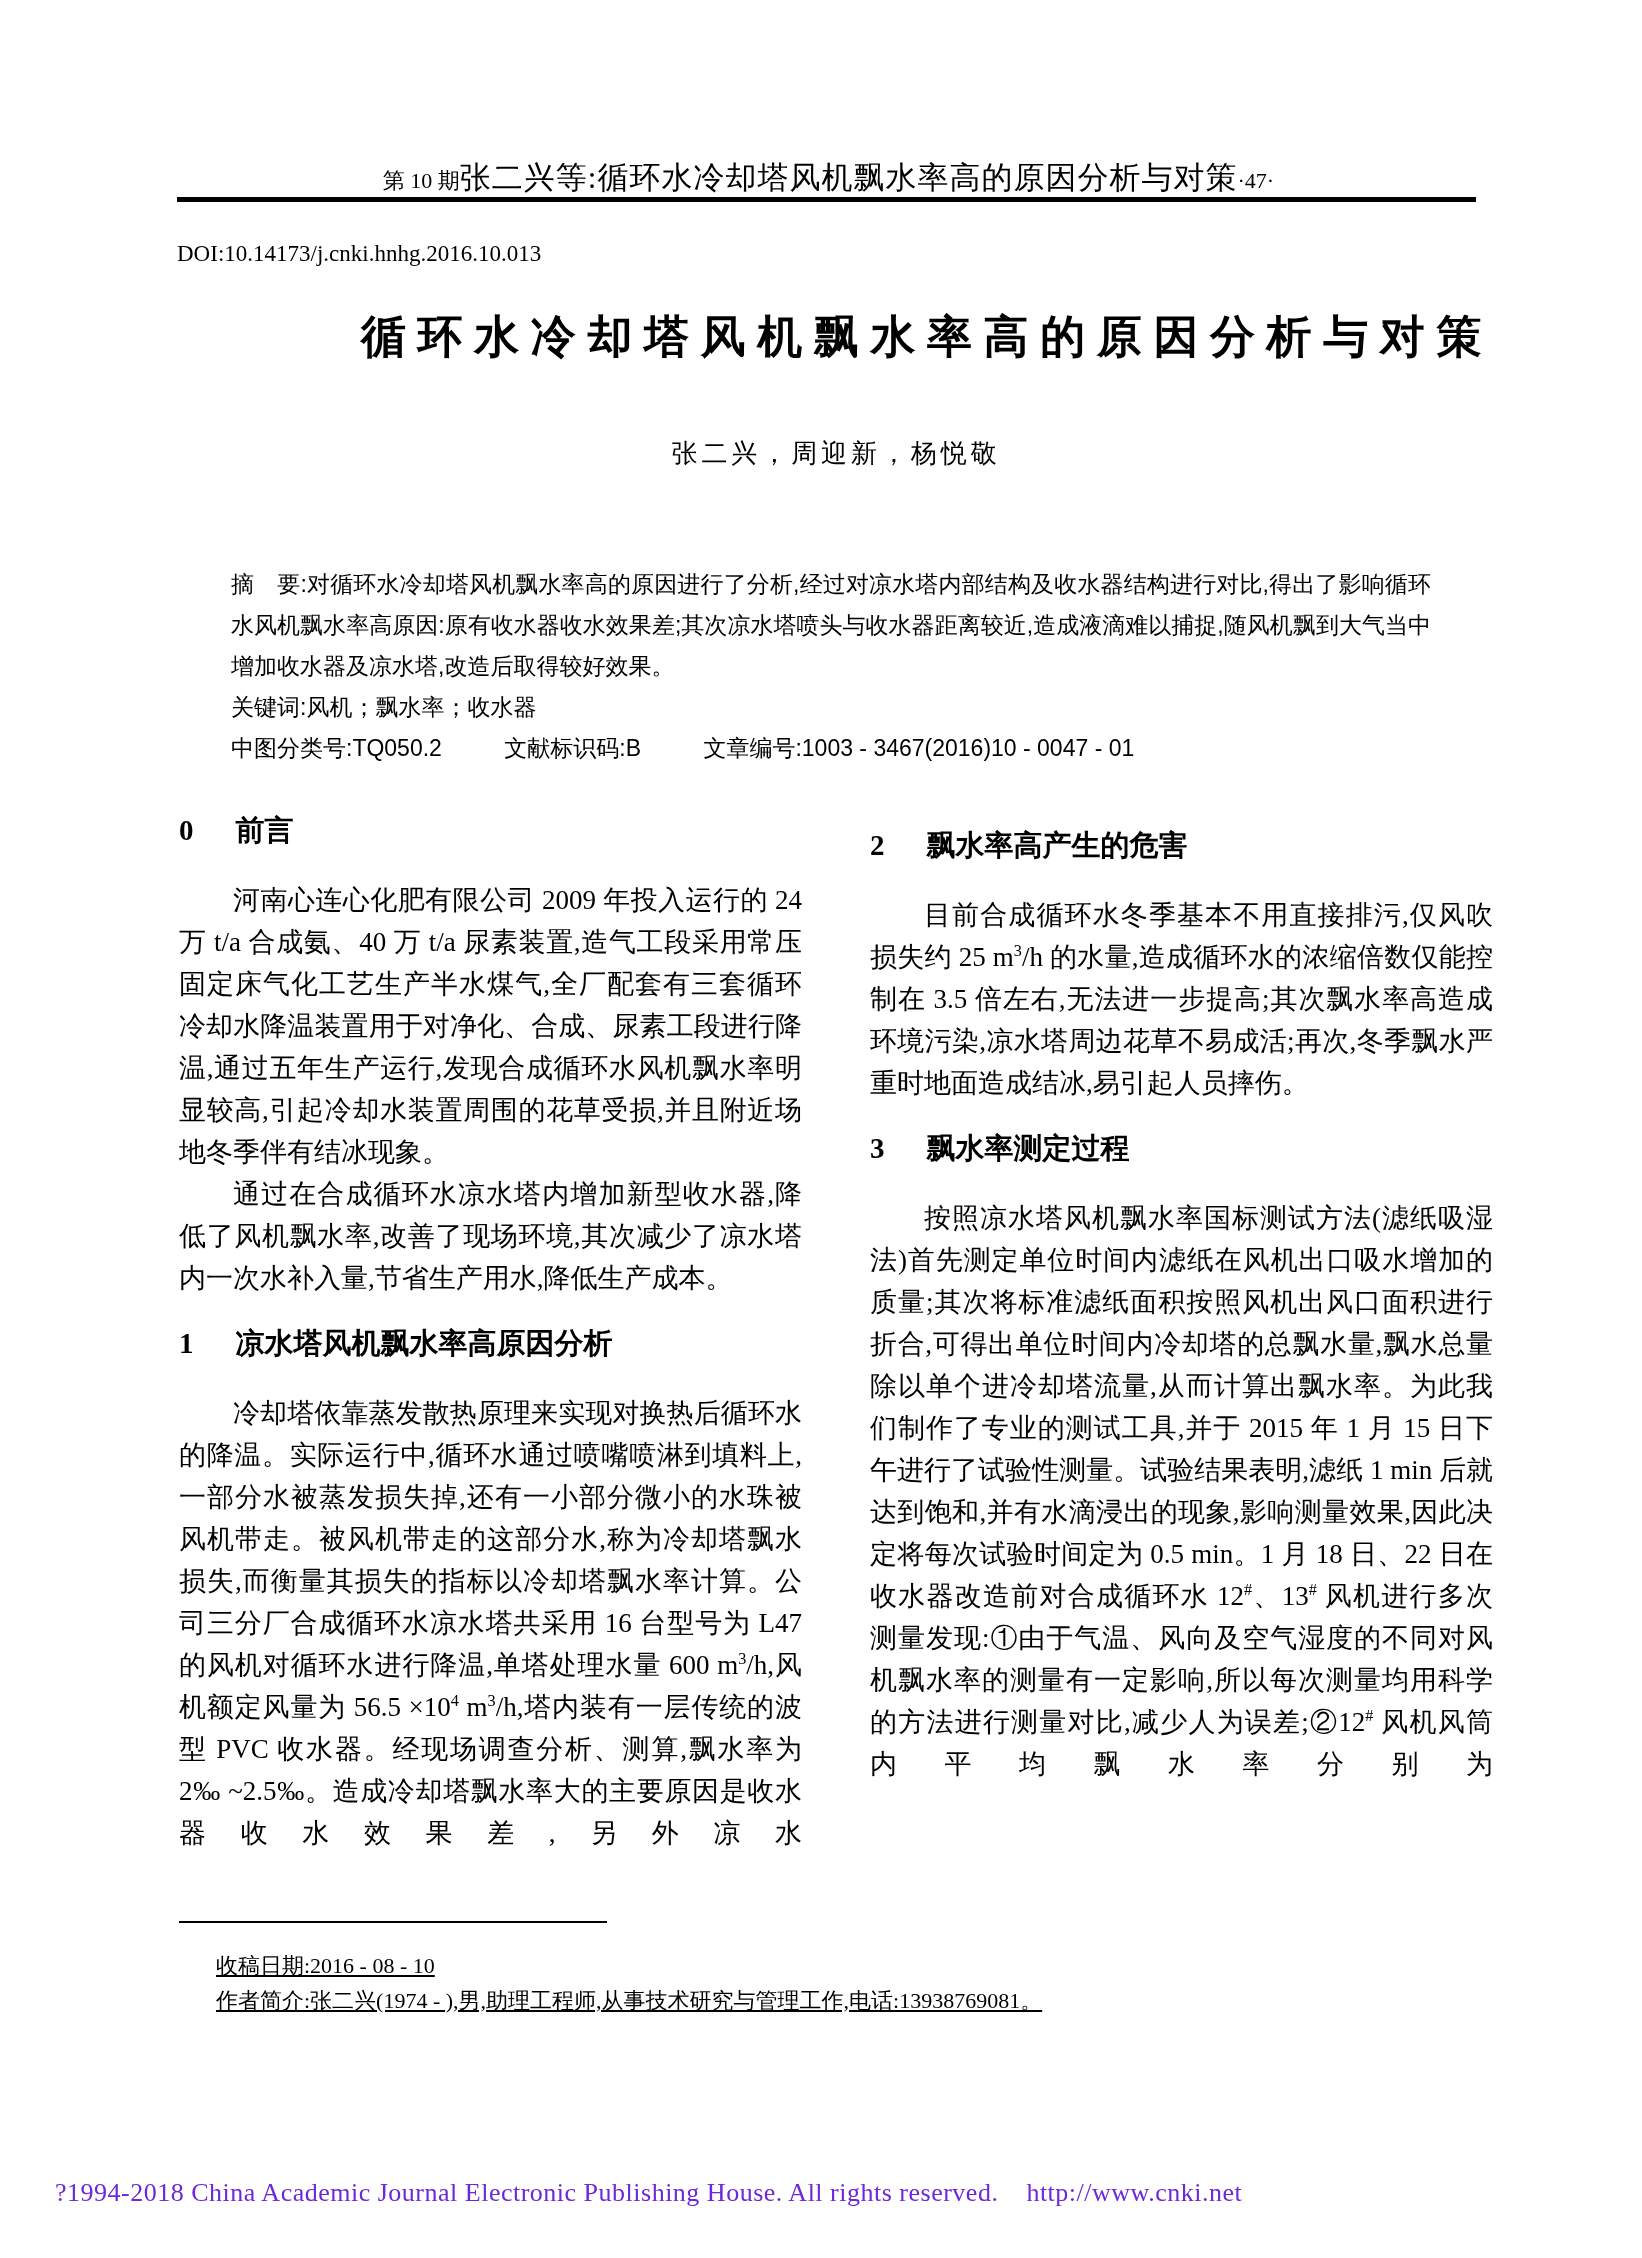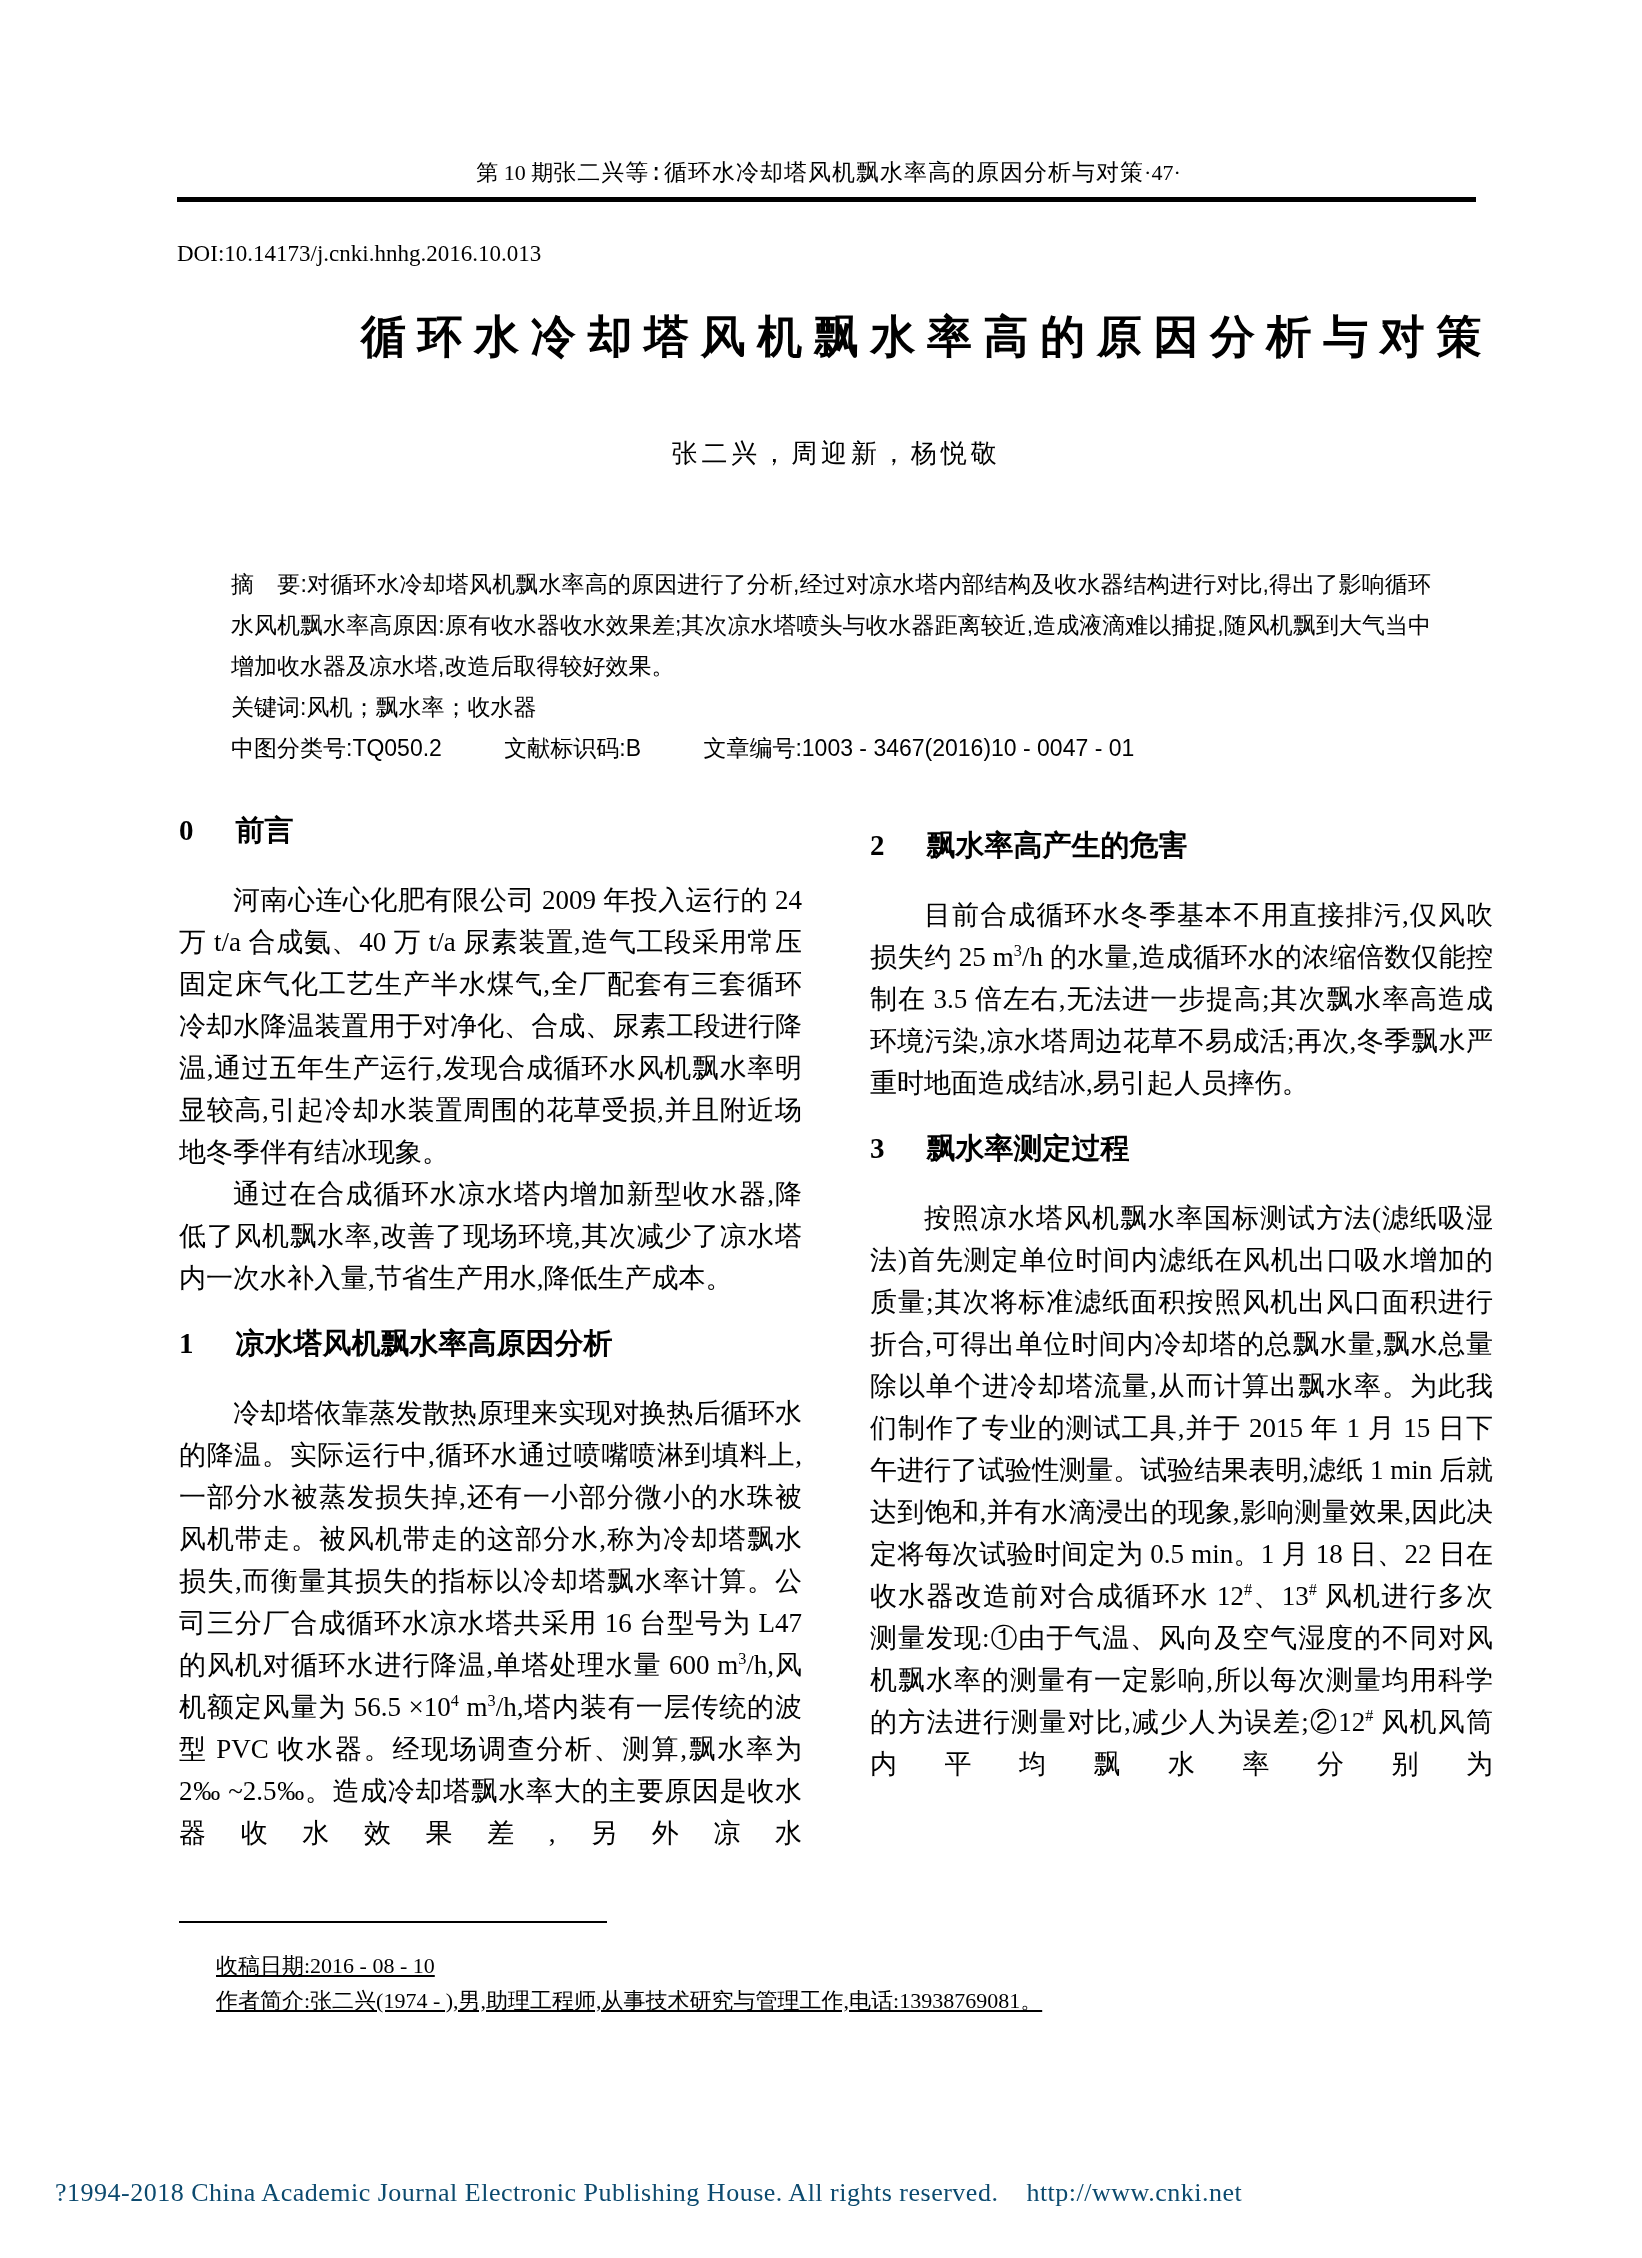--- a/index.html
+++ b/index.html
@@ -5,21 +5,21 @@
   html,body{margin:0;padding:0;}
   body{
     width:1642px;height:2258px;position:relative;background:#ffffff;color:#000;
     font-family:"Liberation Serif", serif;overflow:hidden;
   }
   .header-row{
     position:absolute;top:157px;left:179px;width:1299px;
     display:flex;justify-content:center;align-items:baseline;
     font-size:22px;
   }
-  .header-center{font-size:23px;letter-spacing:1px;font-family:Liberation Mono, monospace;}
+  .header-center{font-size:31px;letter-spacing:1px;}
   .rule{position:absolute;top:197px;left:177px;width:1299px;height:4.8px;background:#000;}
   .doi{position:absolute;top:241px;left:177px;font-size:23px;}
   .title{
     position:absolute;top:307px;left:179px;width:1314px;text-align:right;
     font-size:45px;font-weight:bold;letter-spacing:11.6px;white-space:nowrap;
   }
   .authors{position:absolute;top:436px;left:179px;width:1314px;text-align:center;font-size:26px;letter-spacing:3.9px;}
   .abstract{
     position:absolute;top:564px;left:231px;width:1200px;
     font-family:"Liberation Sans", sans-serif;font-size:23px;line-height:41px;
@@ -40,21 +40,21 @@
     font-family:"Liberation Sans", sans-serif;font-weight:bold;font-size:29px;
     margin:25px 0 29px;line-height:39px;
   }
   .sec-num{font-family:"Liberation Serif", serif;margin-right:42px;}
   .col-left .sec:first-child{margin-top:9.7px;}
   sup{font-size:60%;line-height:0;}
   .footnote{position:absolute;top:1921px;left:179px;width:975px;font-size:22px;line-height:35px;}
   .footnote-rule{width:428px;height:1.9px;background:#000;margin:0 0 25px 0;}
   .fn-line{margin:0;padding-left:37px;white-space:nowrap;text-decoration:underline;}
   .copyright{
-    position:absolute;top:2178px;left:55px;font-size:26px;color:#0c4a6e;
+    position:absolute;top:2178px;left:55px;font-size:26px;color:#6d28d9;
     white-space:pre;letter-spacing:0.5px;
   }
 </style>
 </head>
 <body>
 
 <div class="header-row">
   <span>第 10 期</span>
   <span class="header-center">张二兴等:循环水冷却塔风机飘水率高的原因分析与对策</span>
   <span>·47·</span>

